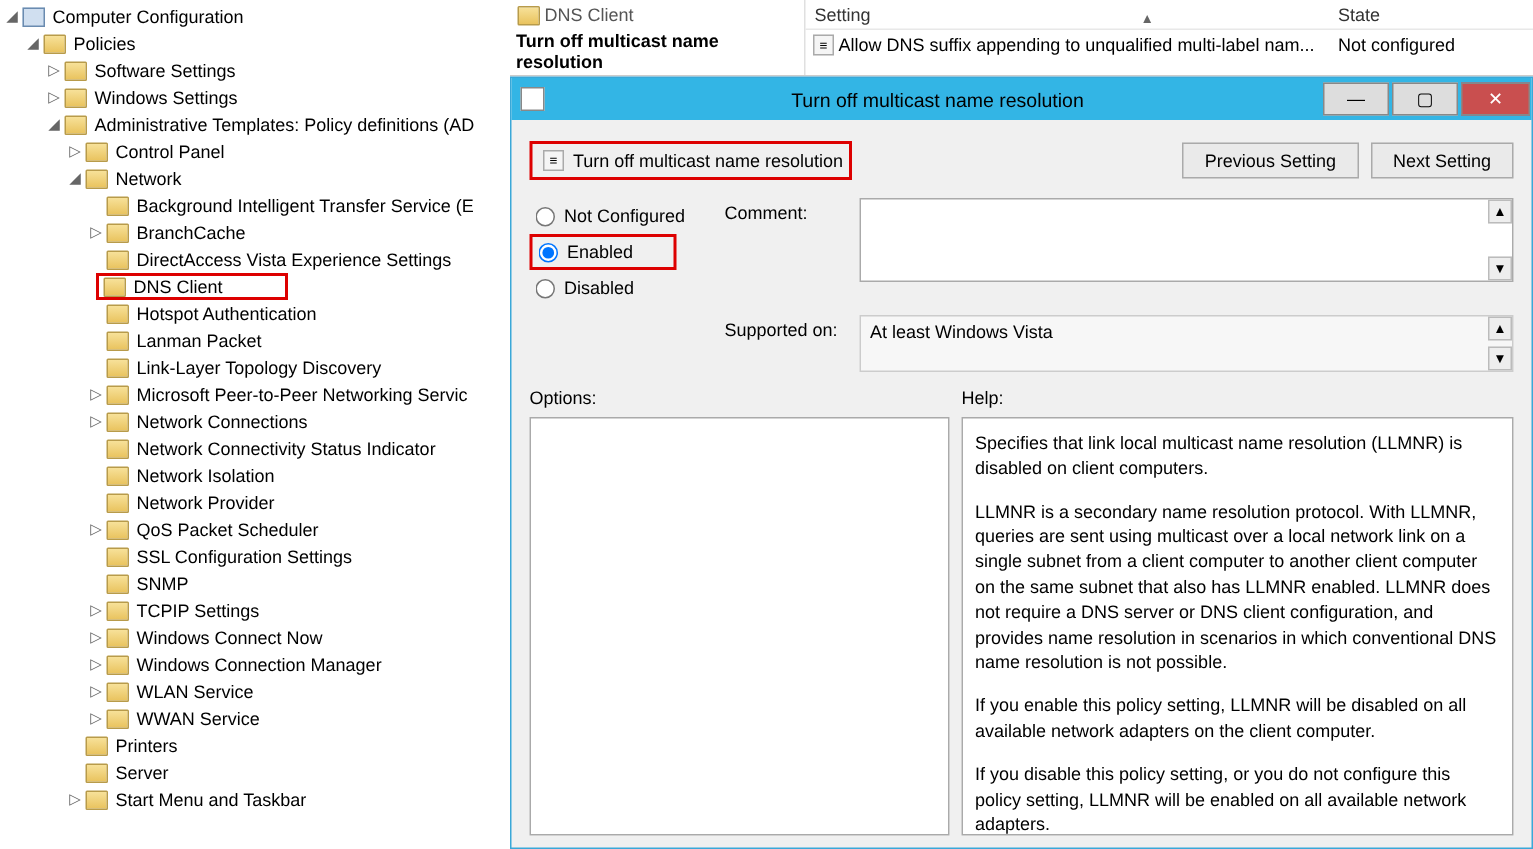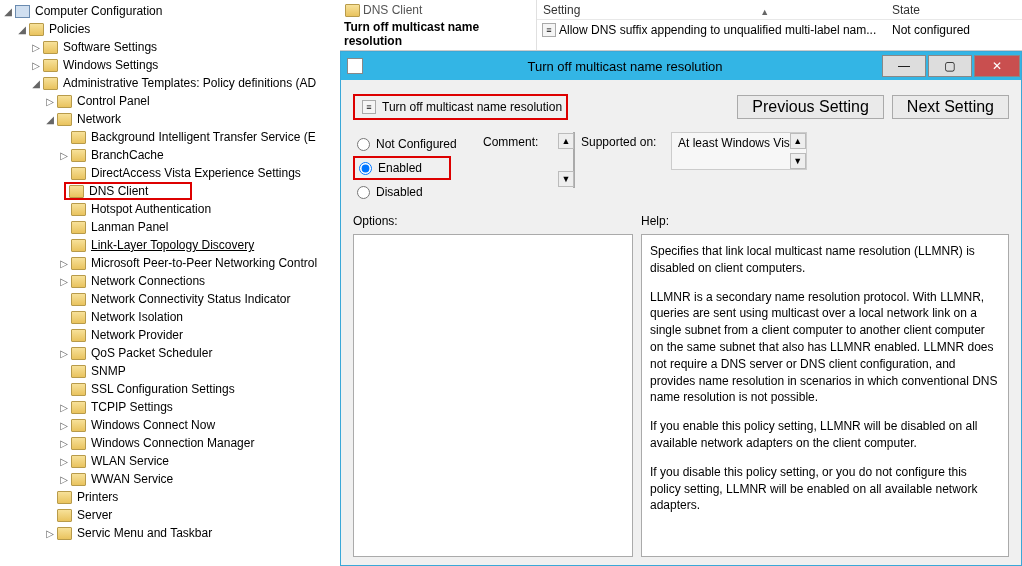--- a/index.html
+++ b/index.html
@@ -34,28 +34,28 @@
 .titlebar .app-icon { width: 16px; height: 16px; margin: 0 6px; background: #fff; border: 1px solid #888; }
 .titlebar .title { flex: 1; text-align: center; color: #000; font-size: 13px; }
 .titlebar .winbtn { width: 44px; height: 22px; border: 1px solid #888; background: #ddd; margin: 0 1px; display: flex; align-items: center; justify-content: center; font-family: Arial; }
 .titlebar .winbtn.close { background: #c94f4f; color: #fff; width: 46px; }
 
 .dlg-body { padding: 8px 12px; height: calc(100% - 28px); display: flex; flex-direction: column; }
 .dlg-row1 { display: flex; align-items: center; height: 38px; }
 .setting-name-box { border: 2px solid #d00; padding: 2px 4px; display: flex; align-items: center; height: 26px; }
 .setting-name-box .cfg-icon { margin-right: 6px; }
 .nav-btns { margin-left: auto; display: flex; gap: 8px; }
-.btn { height: 24px; padding: 0 14px; background: #eaeaea; border: 1px solid #aaa; font-size: 16px; cursor: pointer; }
+.btn { height: 24px; padding: 0 14px; background: #eaeaea; border: 1px solid #aaa; font-size: 12px; cursor: pointer; }
 
 .dlg-row2 { display: flex; margin-top: 6px; }
 .radio-col { width: 130px; }
 .radio-item { display: flex; align-items: center; height: 24px; padding-left: 4px; }
 .radio-item input { margin-right: 6px; }
 .radio-hl { border: 2px solid #d00; width: 98px; }
-.meta-col { flex: 1; display: flex; flex-direction: row; gap: 6px; }
+.meta-col { flex: 1; display: flex; flex-direction: column; gap: 22px; }
 .meta-row { display: flex; align-items: flex-start; }
 .meta-label { width: 90px; padding-top: 3px; }
 .textarea-box { flex: 1; height: 56px; background: #fff; border: 1px solid #aaa; position: relative; }
 .scroll-up, .scroll-dn { position: absolute; right: 0; width: 16px; height: 16px; background: #eee; border: 1px solid #bbb; text-align: center; font-size: 9px; line-height: 14px; }
 .scroll-up { top: 0; } .scroll-dn { bottom: 0; }
 .supported-box { flex: 1; height: 38px; background: #f7f7f7; border: 1px solid #ccc; padding: 3px 6px; position: relative; }
 
 .dlg-row3 { display: flex; margin-top: 10px; gap: 8px; flex: 1; min-height: 0; }
 .options-col, .help-col { display: flex; flex-direction: column; }
 .options-col { width: 280px; }
@@ -127,31 +127,31 @@
         </span>
       </div>
       <div class="tree-item" style="padding-left: 56px;">
         <span class="tw"></span>
         <span class="icon-folder"></span>
         <span class="label">Hotspot Authentication</span>
       </div>
       <div class="tree-item" style="padding-left: 56px;">
         <span class="tw"></span>
         <span class="icon-folder"></span>
-        <span class="label">Lanman Panel</span>
-      </div>
-      <div class="tree-item" style="padding-left: 56px; text-decoration: underline;">
+        <span class="label">Lanman Packet</span>
+      </div>
+      <div class="tree-item" style="padding-left: 56px;">
         <span class="tw"></span>
         <span class="icon-folder"></span>
         <span class="label">Link-Layer Topology Discovery</span>
       </div>
       <div class="tree-item" style="padding-left: 56px;">
         <span class="tw">▷</span>
         <span class="icon-folder"></span>
-        <span class="label">Microsoft Peer-to-Peer Networking Control</span>
+        <span class="label">Microsoft Peer-to-Peer Networking Servic</span>
       </div>
       <div class="tree-item" style="padding-left: 56px;">
         <span class="tw">▷</span>
         <span class="icon-folder"></span>
         <span class="label">Network Connections</span>
       </div>
       <div class="tree-item" style="padding-left: 56px;">
         <span class="tw"></span>
         <span class="icon-folder"></span>
         <span class="label">Network Connectivity Status Indicator</span>
@@ -167,28 +167,28 @@
         <span class="label">Network Provider</span>
       </div>
       <div class="tree-item" style="padding-left: 56px;">
         <span class="tw">▷</span>
         <span class="icon-folder"></span>
         <span class="label">QoS Packet Scheduler</span>
       </div>
       <div class="tree-item" style="padding-left: 56px;">
         <span class="tw"></span>
         <span class="icon-folder"></span>
+        <span class="label">SSL Configuration Settings</span>
+      </div>
+      <div class="tree-item" style="padding-left: 56px;">
+        <span class="tw"></span>
+        <span class="icon-folder"></span>
         <span class="label">SNMP</span>
       </div>
       <div class="tree-item" style="padding-left: 56px;">
-        <span class="tw"></span>
-        <span class="icon-folder"></span>
-        <span class="label">SSL Configuration Settings</span>
-      </div>
-      <div class="tree-item" style="padding-left: 56px;">
         <span class="tw">▷</span>
         <span class="icon-folder"></span>
         <span class="label">TCPIP Settings</span>
       </div>
       <div class="tree-item" style="padding-left: 56px;">
         <span class="tw">▷</span>
         <span class="icon-folder"></span>
         <span class="label">Windows Connect Now</span>
       </div>
       <div class="tree-item" style="padding-left: 56px;">
@@ -213,21 +213,21 @@
       <span class="label">Printers</span>
     </div>
   <div class="tree-item" style="padding-left:42px">
       <span class="tw"></span>
       <span class="icon-folder"></span>
       <span class="label">Server</span>
     </div>
   <div class="tree-item" style="padding-left:42px">
       <span class="tw">▷</span>
       <span class="icon-folder"></span>
-      <span class="label">Servic Menu and Taskbar</span>
+      <span class="label">Start Menu and Taskbar</span>
     </div>
 </div>
 
 <div class="right">
   <div class="top-strip">
     <div class="top-left">
       <div class="crumb">
           <span class="icon-folder"></span>
           <span>DNS Client</span>
         </div>

